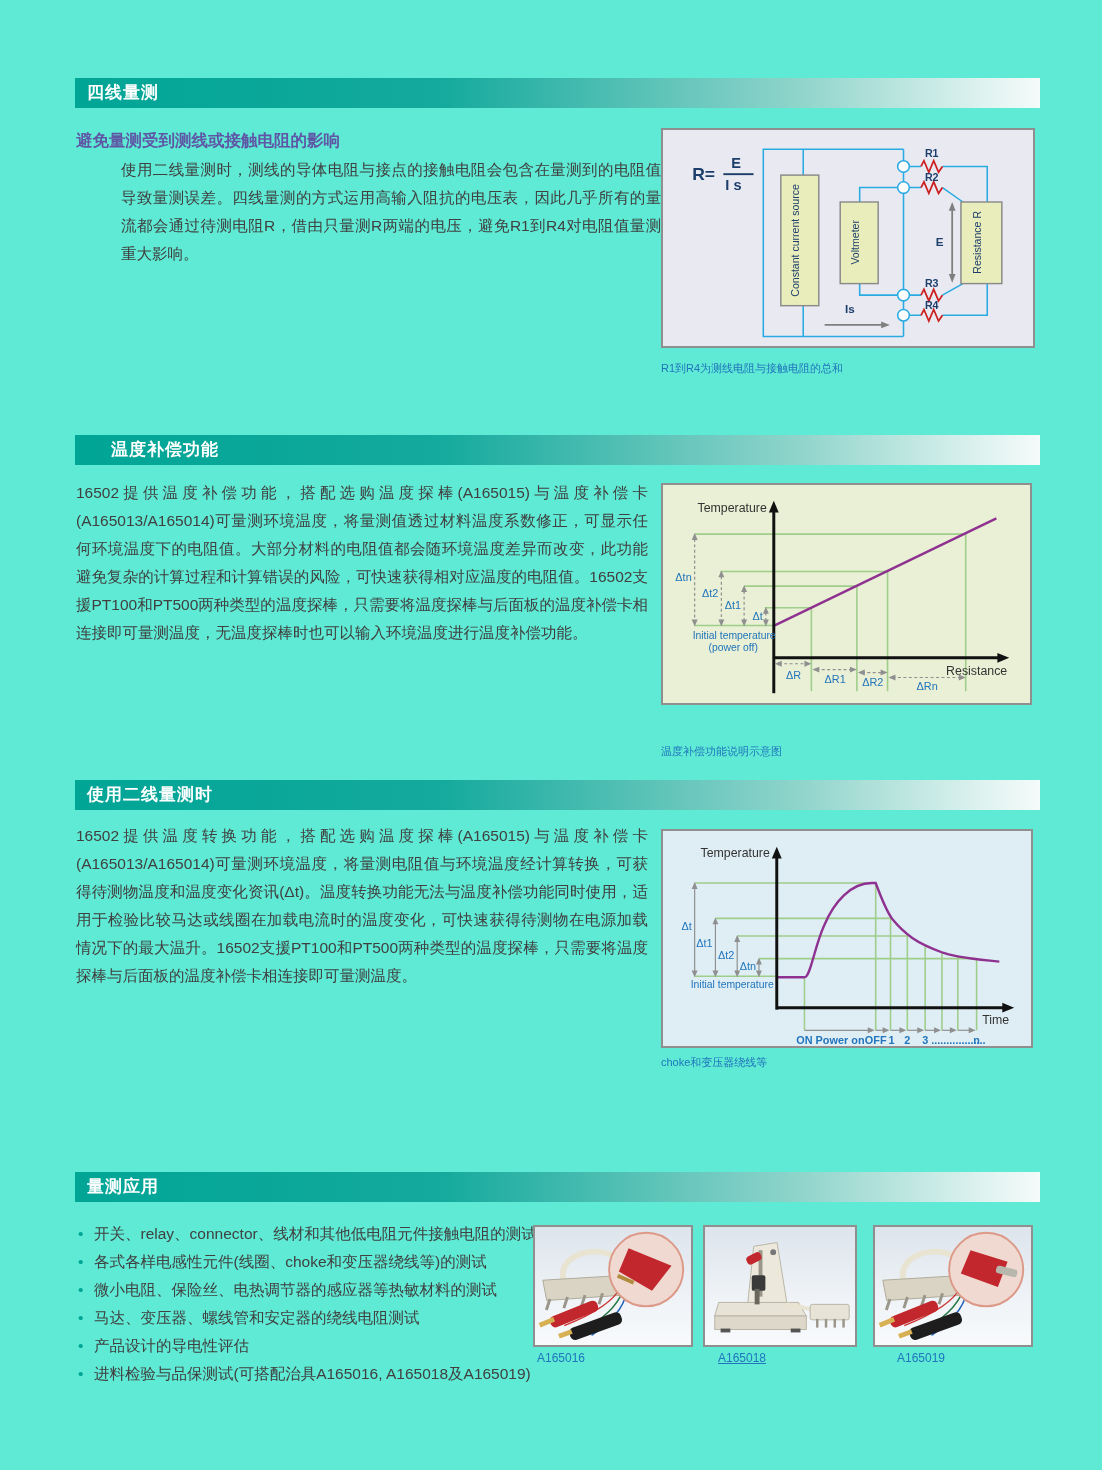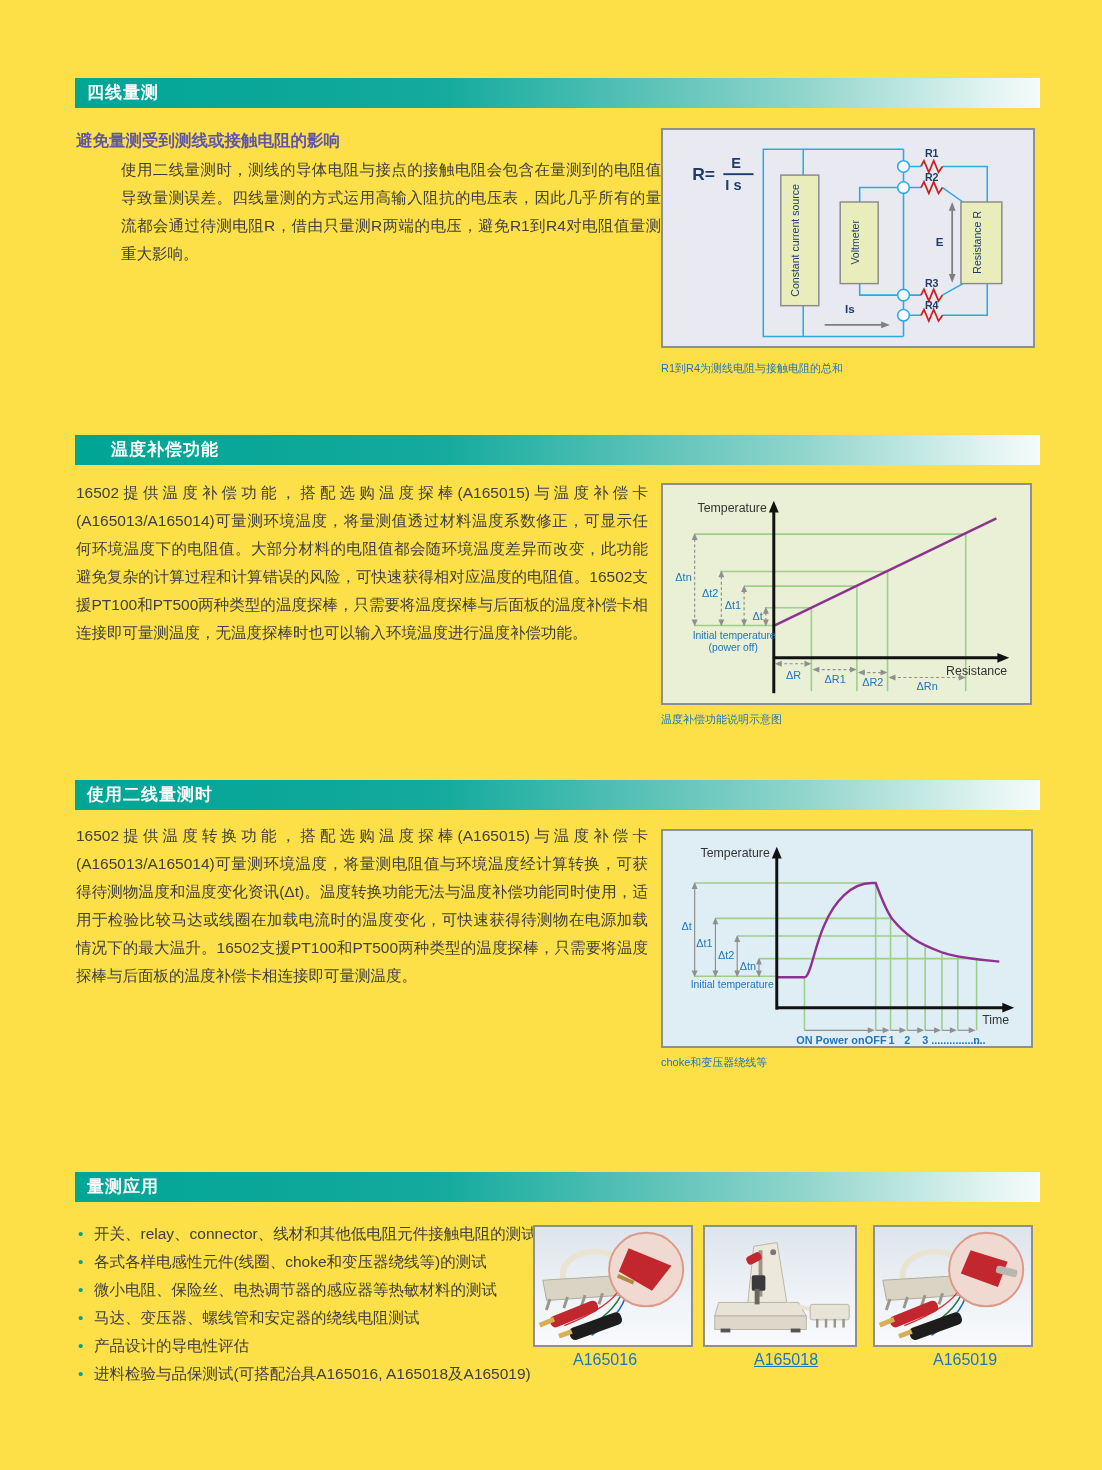--- a/index.html
+++ b/index.html
@@ -1,33 +1,33 @@
 <!DOCTYPE html>
 <html><head>
 <meta charset="utf-8">
 <style>
   html,body{margin:0;padding:0;background:#ffffff;}
   body{width:1102px;height:1470px;font-family:"Liberation Sans","DejaVu Sans",sans-serif;}
-  .page{position:relative;width:1102px;height:1470px;background:#fde047;overflow:hidden;}
+  .page{position:relative;width:1102px;height:1470px;background:#5eead4;overflow:hidden;}
   .section-bar{
     position:absolute;left:75px;width:965px;height:30px;box-sizing:border-box;
     background:linear-gradient(90deg,#00a596 0%,#14aa9d 38%,#8fd4cb 75%,#e2f4f1 95%,#f4fbfa 100%);
     color:#ffffff;font-size:17px;font-weight:bold;line-height:30px;padding-left:12px;letter-spacing:1px;
   }
   .subtitle{position:absolute;left:76px;color:#5f57a6;font-size:16.5px;font-weight:bold;}
   .body-text{position:absolute;left:76px;width:572px;font-size:15.5px;line-height:28px;color:#404040;text-align:justify;}
   .fig{position:absolute;border:2px solid #8f8f8f;box-sizing:border-box;overflow:hidden;}
   .fig svg{display:block;width:100%;height:100%;}
   .fig-caption{position:absolute;color:#2175bc;font-size:11px;font-weight:normal;}
   .bullets{position:absolute;left:78px;top:1220px;width:470px;list-style:none;margin:0;padding:0;}
   .bullets li{font-size:15.5px;line-height:28px;color:#404040;padding-left:16px;position:relative;}
   .bullets li::before{content:"•";color:#00a596;position:absolute;left:0;top:0;}
   .photo{position:absolute;border:2px solid #8f8f8f;box-sizing:border-box;background:linear-gradient(180deg,#dde4ec 0%,#eef2f6 55%,#f8fafc 100%);overflow:hidden;}
   .photo svg{display:block;width:100%;height:100%;}
-  .photo-caption{position:absolute;color:#2175bc;font-size:16px;margin-left:36px;}
+  .photo-caption{position:absolute;color:#2175bc;font-size:12px;}
 </style>
 </head>
 <body>
 
 <div class="page">
 
   <div class="section-bar" style="top:78px;">
     <span>四线量测</span>
   </div>
   <div class="subtitle" style="top:130px;">避免量测受到测线或接触电阻的影响</div>
@@ -176,21 +176,21 @@
           <polygon points="306,196 299,193 299,199"></polygon>
       </g>
       <g font-size="11" fill="#2175bc" text-anchor="middle">
         <text x="132" y="198">ΔR</text>
         <text x="174" y="202">ΔR1</text>
         <text x="212" y="205">ΔR2</text>
         <text x="267" y="209">ΔRn</text>
       </g>
     </svg>
   </div>
-  <div class="fig-caption" style="left:661px;top:712px;">温度补偿功能说明示意图</div>
+  <div class="fig-caption" style="left:661px;top:744px;">温度补偿功能说明示意图</div>
 
   <div class="section-bar" style="top:780px;">
     <span>使用二线量测时</span>
   </div>
   <div class="body-text" style="top:822px;">16502提供温度转换功能，搭配选购温度探棒(A165015)与温度补偿卡(A165013/A165014)可量测环境温度，将量测电阻值与环境温度经计算转换，可获得待测物温度和温度变化资讯(Δt)。温度转换功能无法与温度补偿功能同时使用，适用于检验比较马达或线圈在加载电流时的温度变化，可快速获得待测物在电源加载情况下的最大温升。16502支援PT100和PT500两种类型的温度探棒，只需要将温度探棒与后面板的温度补偿卡相连接即可量测温度。</div>
 
   <div class="fig" style="left:661px;top:829px;width:372px;height:219px;background:#dfeef5;">
     <svg viewBox="0 0 372 219" preserveAspectRatio="none">
 
       <g stroke="#9fcd8a" stroke-width="1.6">

